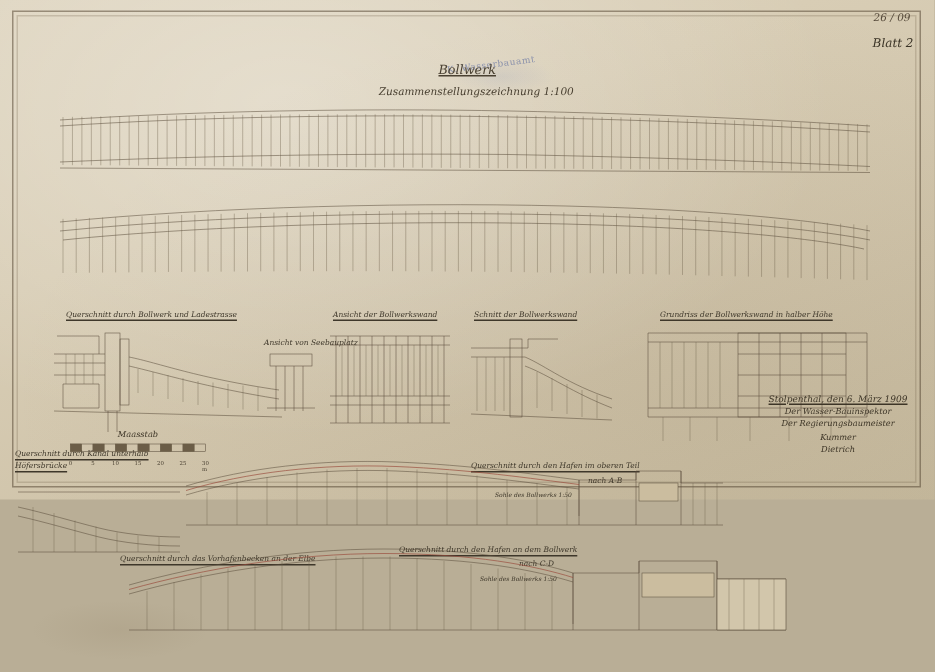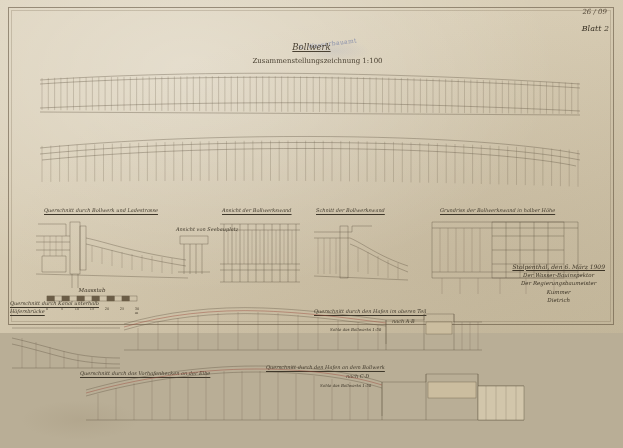--- a/index.html
+++ b/index.html
@@ -24,21 +24,21 @@
     content:"";position:absolute;left:2px;top:2px;right:2px;bottom:2px;
     border:1px solid rgba(110,95,70,0.25);
   }
   .hand{font-family:"DejaVu Serif", serif;font-style:italic;color:#3b3426;}
   .title{
     position:absolute;left:0;right:0;text-align:center;
   }
   #main-title{top:20px;font-size:17px;letter-spacing:1px;
     font-style:italic;color:#3a3024;text-decoration:underline;text-underline-offset:3px;}
   #subtitle-1{top:42px;font-size:8.5px;font-style:italic;color:#4a4132;text-decoration:underline;}
-  #subtitle-2{top:57px;font-size:7px;color:#4a4132;padding-left:12px;}
+  #subtitle-2{top:57px;font-size:7px;font-style:italic;color:#4a4132;padding-left:12px;}
   #stamp{
     position:absolute;left:50%;top:40px;transform:translateX(-14px) rotate(-7deg);
     font-size:6px;color:#7c86a8;letter-spacing:.4px;opacity:.85;
   }
   #sheet-no{
     position:absolute;right:14px;top:24px;font-size:8px;font-style:italic;color:#3a3326;
   }
   #corner-note{
     position:absolute;right:16px;top:8px;font-size:7px;color:#55493a;font-style:italic;
   }

